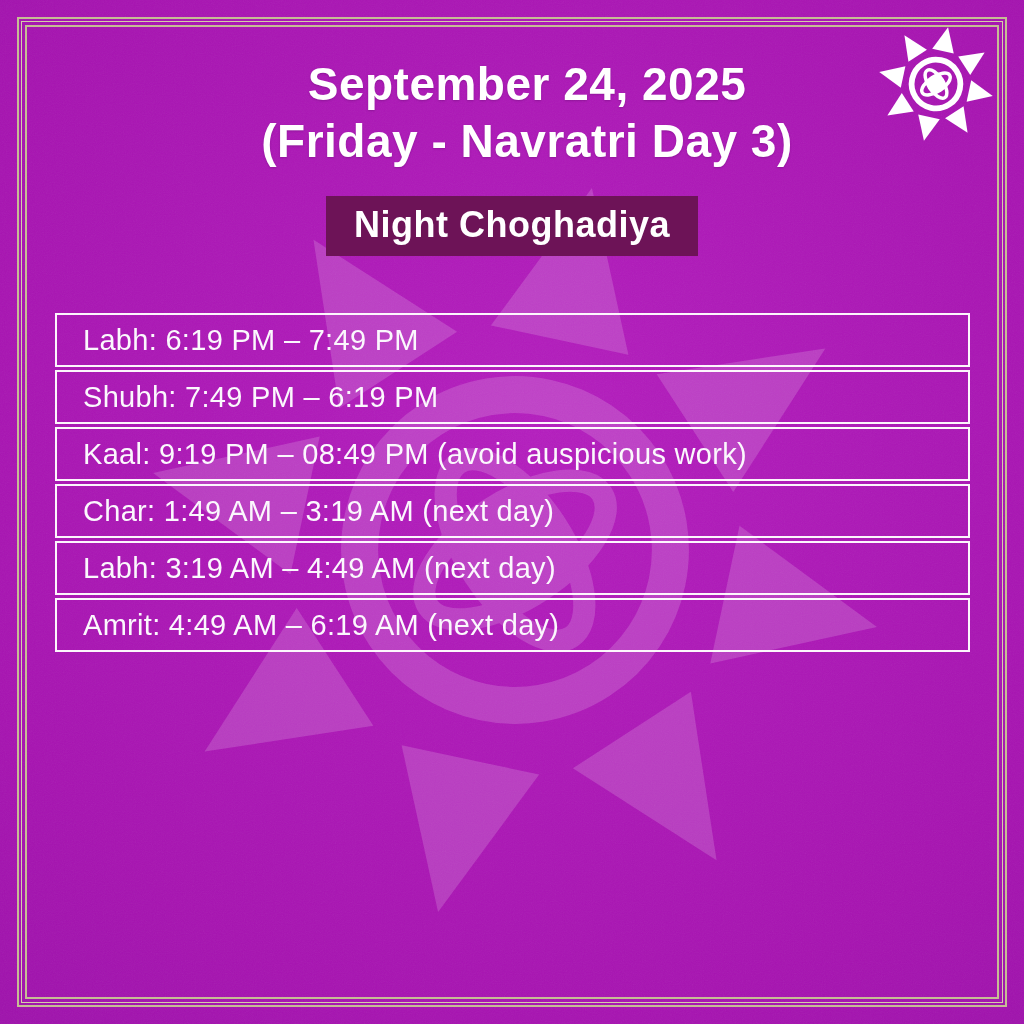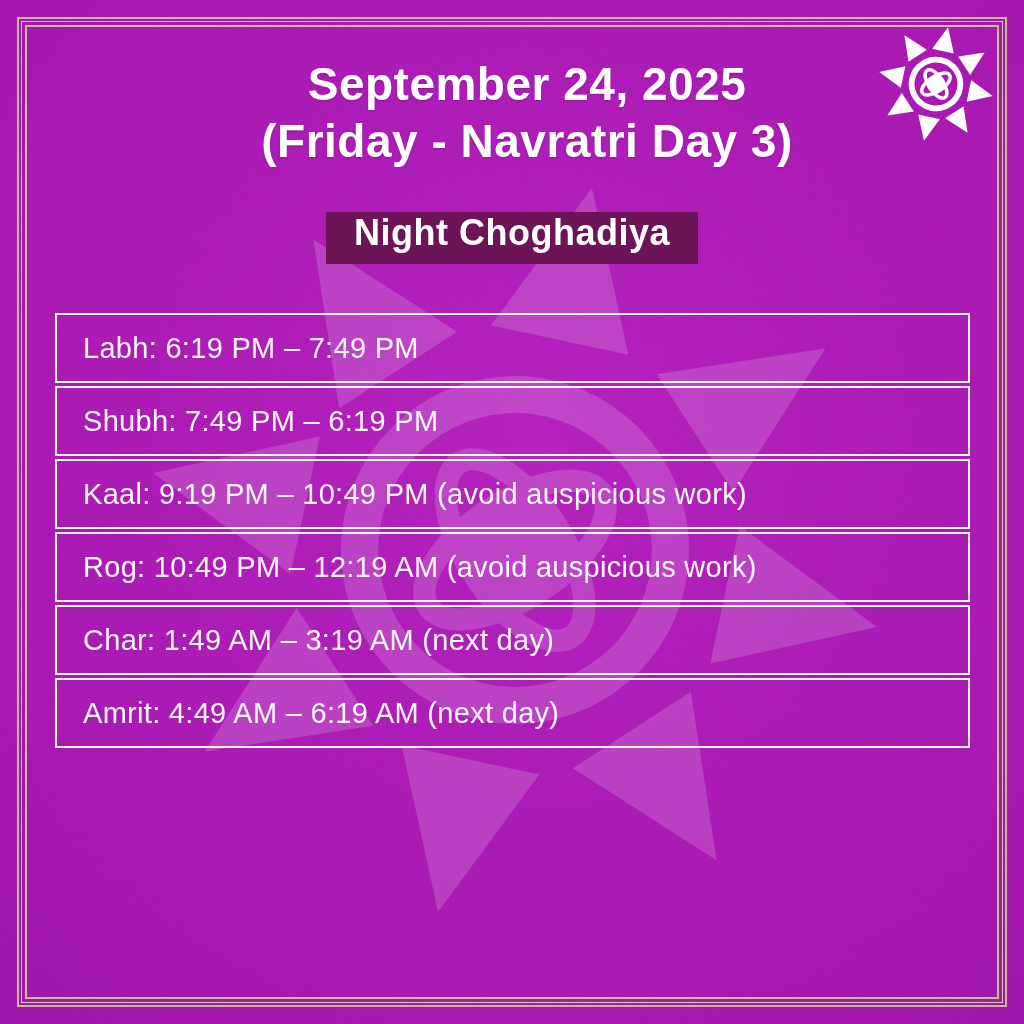--- a/index.html
+++ b/index.html
@@ -59,40 +59,40 @@
   }
   .sun-icon {
     position: absolute;
     left: 878px;
     top: 26px;
     width: 116px;
     height: 116px;
   }
   .subtitle-box {
     position: absolute;
-    top: 212px;
+    top: 196px;
     left: 50%;
     transform: translateX(-50%);
     background: #6d1357;
     color: #ffffff;
     font-size: 36px;
     font-weight: 700;
     letter-spacing: 0.5px;
-    padding: 0 28px 10px 28px;
+    padding: 8px 28px 10px 28px;
     white-space: nowrap;
   }
   .schedule {
     position: absolute;
     left: 55px;
     top: 313px;
     width: 915px;
   }
   .row {
     box-sizing: border-box;
-    height: 70px;
+    height: 54px;
     margin-bottom: 3px;
     border: 2px solid rgba(255,255,255,0.96);
     display: flex;
     align-items: center;
     padding-left: 26px;
     color: #fbf8fd;
     font-size: 29px;
     letter-spacing: 0.3px;
     font-weight: 400;
     text-align: right;
@@ -155,19 +155,19 @@
       <ellipse cx="50" cy="50" rx="14" ry="6.5" fill="none" stroke="#ffffff" stroke-width="3" transform="rotate(45 50 50)"></ellipse>
       <ellipse cx="50" cy="50" rx="14" ry="6.5" fill="none" stroke="#ffffff" stroke-width="3" transform="rotate(-45 50 50)"></ellipse>
     </g>
   </svg>
 
   <div class="subtitle-box">Night Choghadiya</div>
 
   <div class="schedule">
     <div class="row">Labh: 6:19 PM – 7:49 PM</div>
     <div class="row">Shubh: 7:49 PM – 6:19 PM</div>
-    <div class="row">Kaal: 9:19 PM – 10:49 PM (avoid auspicious work)</div>
-    <div class="row">Rog: 10:49 PM – 12:19 AM (avoid auspicious work)</div>
+    <div class="row">Kaal: 9:19 PM – 08:49 PM (avoid auspicious work)</div>
     <div class="row">Char: 1:49 AM – 3:19 AM (next day)</div>
+    <div class="row">Labh: 3:19 AM – 4:49 AM (next day)</div>
     <div class="row">Amrit: 4:49 AM – 6:19 AM (next day)</div>
   </div>
 
 </div>
 
 </body></html>

